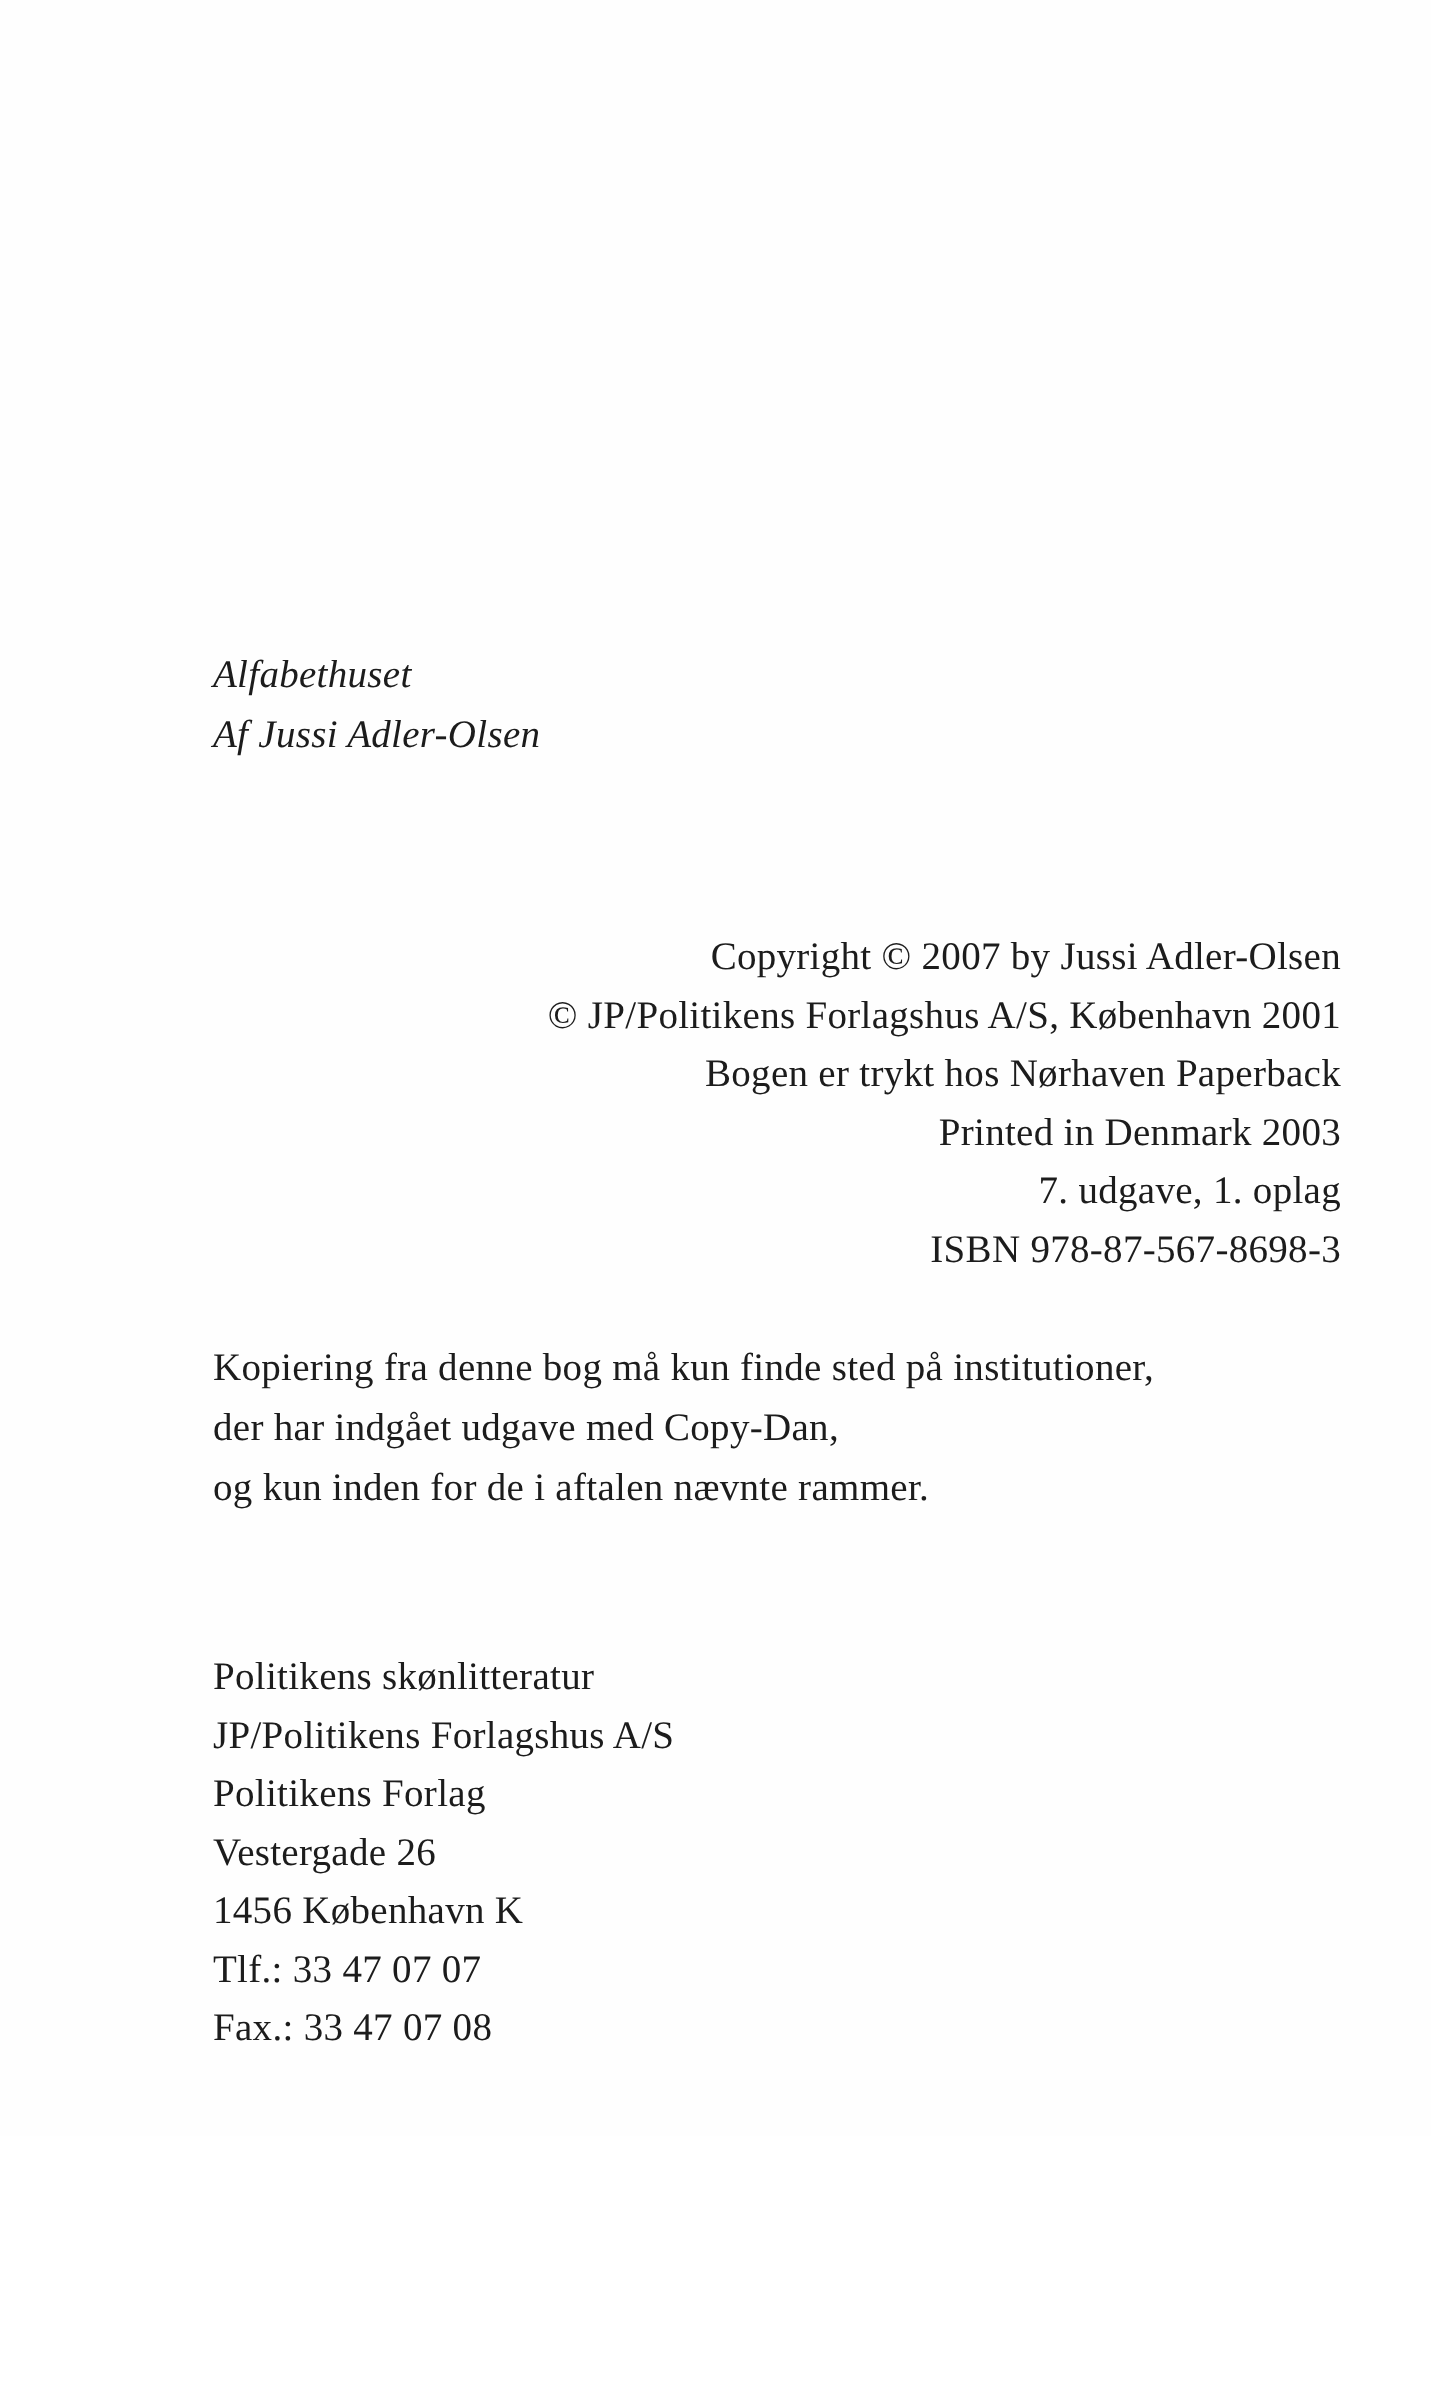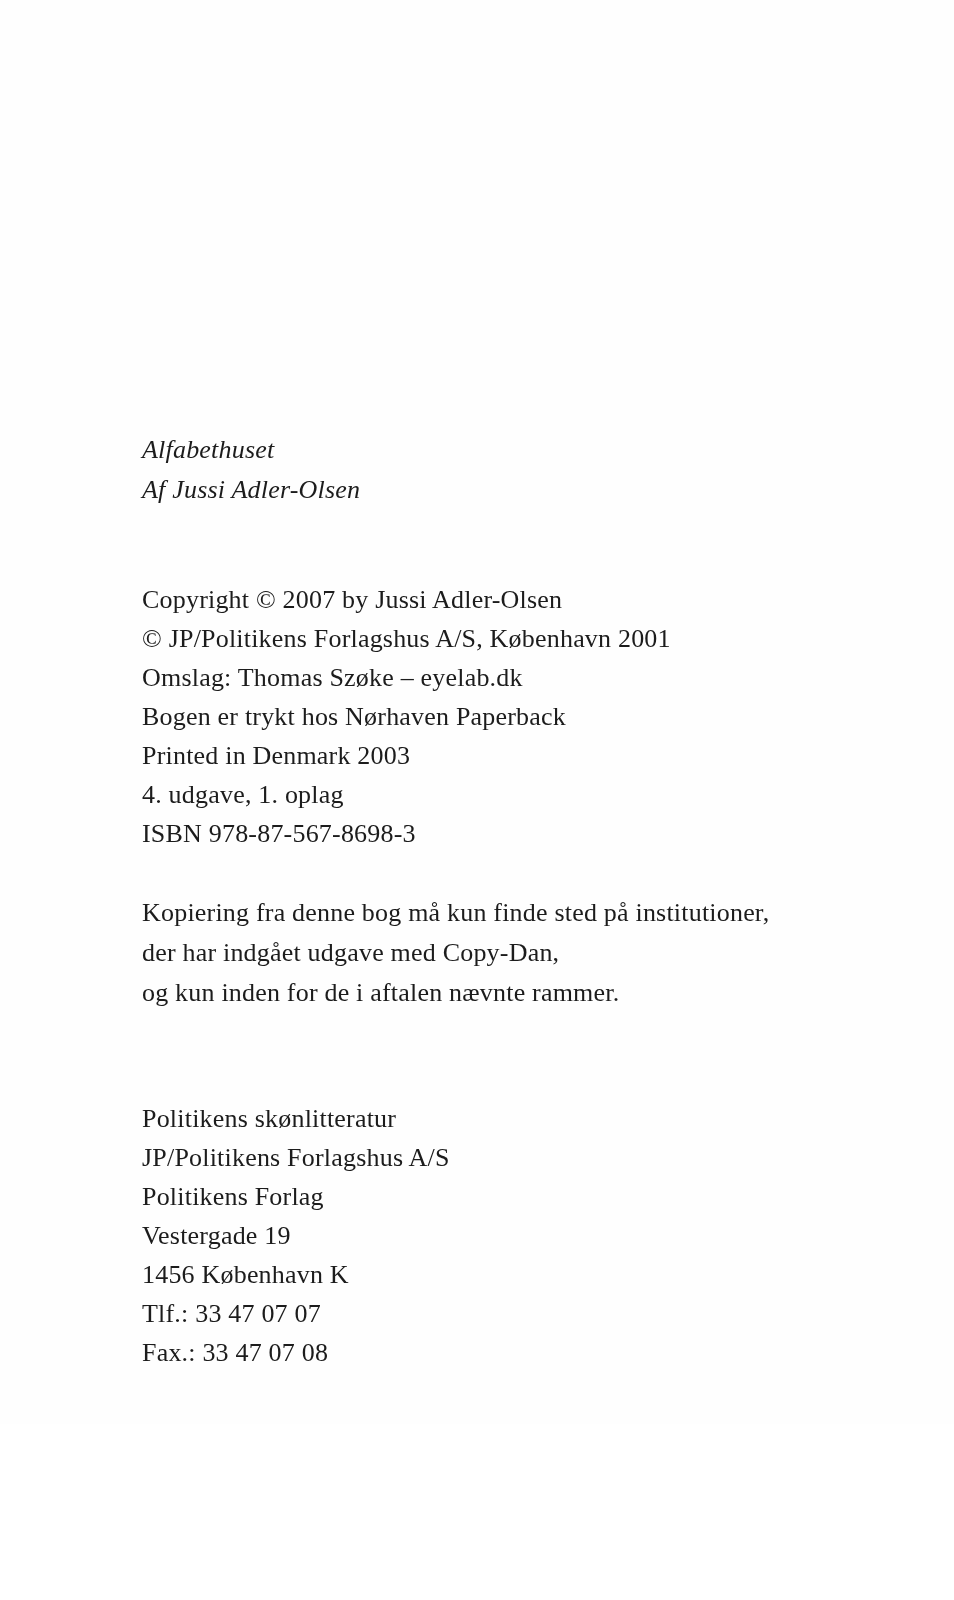--- a/index.html
+++ b/index.html
@@ -29,21 +29,22 @@
     letter-spacing: 0.2px;
   }
   .permission-block .line {
     white-space: normal;
     max-width: 720px;
   }
   .title-block .line {
     font-style: italic;
   }
   .copyright-block {
-    margin-top: 70px;
+    margin-top: 108px;
+    text-align: right;
   }
   .copyright-block .line {
     line-height: 39px;
   }
   .permission-block {
     margin-top: 40px;
   }
   .publisher-block {
     margin-top: 86px;
   }
@@ -58,37 +59,36 @@
   <div class="content">
 
     <div class="title-block">
       <div class="line">Alfabethuset</div>
       <div class="line">Af Jussi Adler-Olsen</div>
     </div>
 
     <div class="copyright-block">
       <div class="line">Copyright © 2007 by Jussi Adler-Olsen</div>
       <div class="line">© JP/Politikens Forlagshus A/S, København 2001</div>
-      <div class="line">Omslag: Thomas Szøke – eyelab.dk</div>
       <div class="line">Bogen er trykt hos Nørhaven Paperback</div>
       <div class="line">Printed in Denmark 2003</div>
-      <div class="line">4. udgave, 1. oplag</div>
+      <div class="line">7. udgave, 1. oplag</div>
       <div class="line">ISBN 978-87-567-8698-3</div>
     </div>
 
     <div class="permission-block">
       <div class="line">Kopiering fra denne bog må kun finde sted på institutioner,</div>
       <div class="line">der har indgået udgave med Copy-Dan,</div>
       <div class="line">og kun inden for de i aftalen nævnte rammer.</div>
     </div>
 
     <div class="publisher-block">
       <div class="line">Politikens skønlitteratur</div>
       <div class="line">JP/Politikens Forlagshus A/S</div>
       <div class="line">Politikens Forlag</div>
-      <div class="line">Vestergade 19</div>
+      <div class="line">Vestergade 26</div>
       <div class="line">1456 København K</div>
       <div class="line">Tlf.: 33 47 07 07</div>
       <div class="line">Fax.: 33 47 07 08</div>
     </div>
 
   </div>
 </div>
 
 </body></html>

